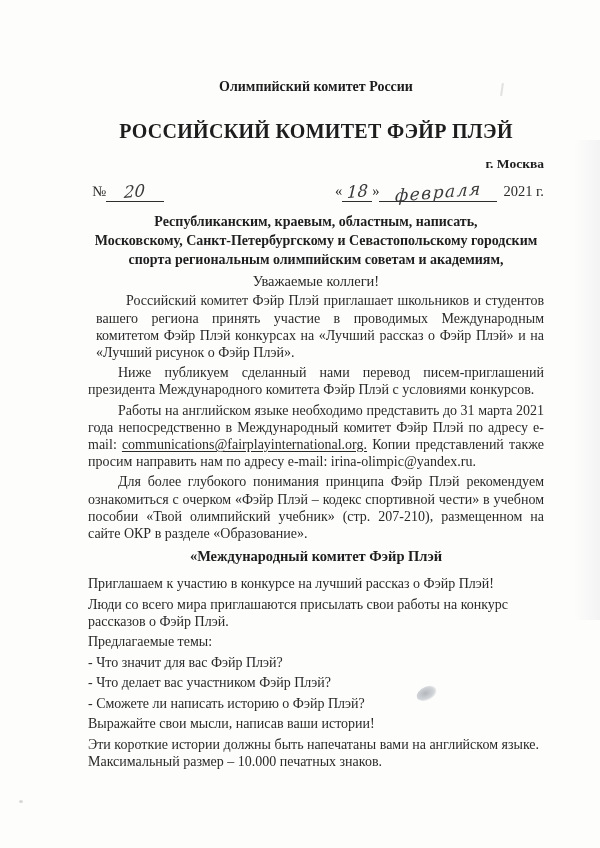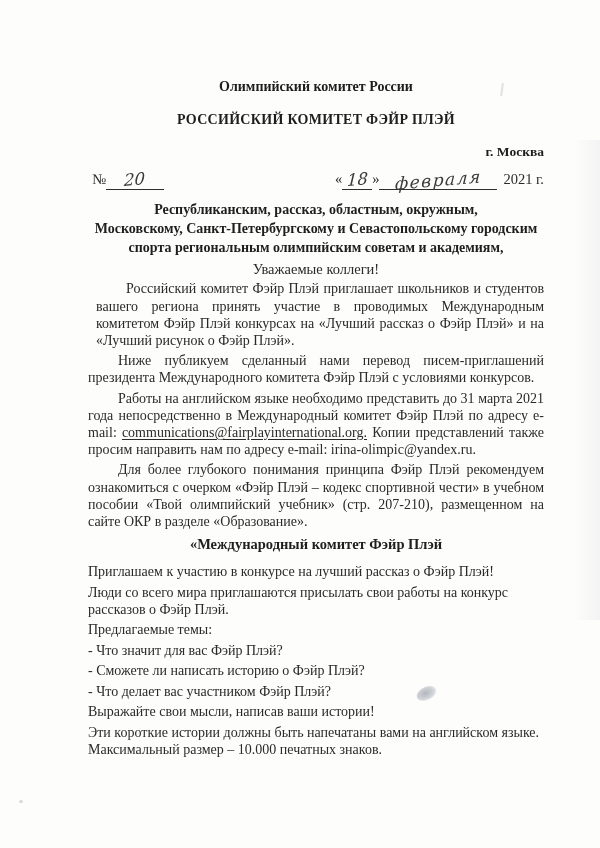--- a/index.html
+++ b/index.html
@@ -17,22 +17,22 @@
     padding: 78px 56px 0 88px;
     box-sizing: border-box;
   }
   
   .org-small {
     text-align: center; font-weight: bold;
     font-size: 14px; line-height: 17px; color: #1d1d1d;
   }
   .org-main {
     text-align: center; font-weight: bold;
-    font-size: 14px; line-height: 21px; color: #1d1d1d;
-    margin-top: 14px; letter-spacing: .3px;
+    font-size: 20px; line-height: 21px; color: #1d1d1d;
+    margin-top: 26px; letter-spacing: .3px;
   }
   .city {
     text-align: right; font-weight: bold;
     font-size: 13.5px; line-height: 17px; color: #1d1d1d;
     margin-top: 13px;
   }
   
   .ref {
     margin-top: 9px;
     display: flex; justify-content: space-between; align-items: flex-end;
@@ -135,43 +135,43 @@
     <div class="ref-right">
       <span>«</span>
         <span class="blank blank-day"><span class="hand">18</span></span>
         <span>»</span>
         <span class="blank blank-month"><span class="hand hand-month">февраля</span></span>
         <span class="ref-year">2021 г.</span>
     </div>
   </div>
 
   <div class="addr">
-    <div>Республиканским, рассказ, областным, окружным,</div>
+    <div>Республиканским, краевым, областным, написать,</div>
     <div>Московскому, Санкт-Петербургскому и Севастопольскому городским</div>
     <div>спорта  региональным олимпийским советам и академиям,</div>
   </div>
 
   <div class="salut">Уважаемые коллеги!</div>
 
   <p class="para">Российский комитет Фэйр Плэй приглашает школьников и студентов вашего региона принять участие в проводимых Международным комитетом Фэйр Плэй конкурсах на «Лучший рассказ о Фэйр Плэй» и на «Лучший рисунок о Фэйр Плэй».</p>
   <p class="para">Ниже публикуем сделанный нами перевод писем-приглашений президента Международного  комитета  Фэйр Плэй с условиями конкурсов.</p>
   <p class="para"><span>Работы на английском языке необходимо представить до 31 марта 2021 года  непосредственно в Международный комитет Фэйр Плэй по адресу e-mail: </span><a class="email-link">communications@fairplayinternational.org.</a><span> Копии представлений также просим направить нам по адресу e-mail: irina-olimpic@yandex.ru.</span></p>
   <p class="para">Для более глубокого понимания принципа Фэйр Плэй рекомендуем ознакомиться  с очерком «Фэйр Плэй – кодекс спортивной чести» в  учебном пособии «Твой олимпийский учебник» (стр. 207-210), размещенном на сайте ОКР в разделе «Образование».</p>
 
   <div class="section-title">«Международный комитет Фэйр Плэй</div>
 
   <p class="s-line">Приглашаем к участию в конкурсе на лучший рассказ о Фэйр Плэй!</p>
   <p class="s-line">
       <span class="ln">Люди со всего мира приглашаются присылать свои работы на конкурс</span>
       <span class="ln">рассказов о Фэйр Плэй.</span>
     </p>
   <p class="s-line">Предлагаемые темы:</p>
   <p class="s-line">- Что значит для вас Фэйр Плэй?</p>
+  <p class="s-line">- Что делает вас участником Фэйр Плэй?</p>
   <p class="s-line">- Сможете ли написать историю о Фэйр Плэй?</p>
-  <p class="s-line">- Что делает вас участником Фэйр Плэй?</p>
   <p class="s-line">Выражайте свои мысли, написав ваши истории!</p>
   <p class="s-line">
       <span class="ln">Эти короткие истории должны быть напечатаны вами на английском языке.</span>
       <span class="ln">Максимальный размер – 10.000 печатных знаков.</span>
     </p>
 
 </div>
 
 <div class="artifact smudge-blob"></div>
 <div class="artifact fleck-top"></div>

